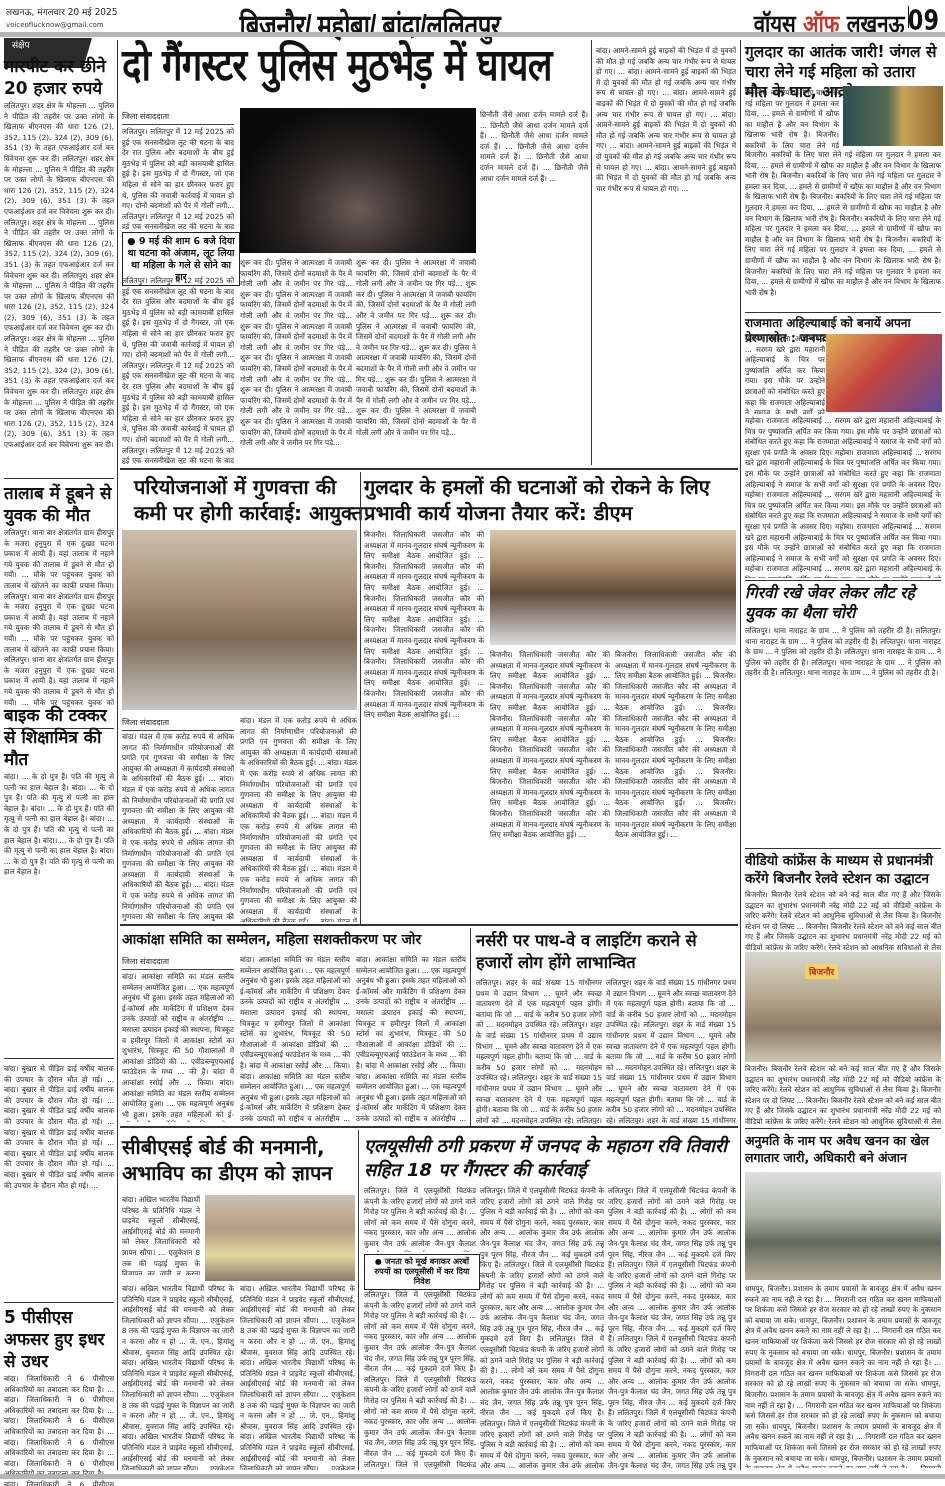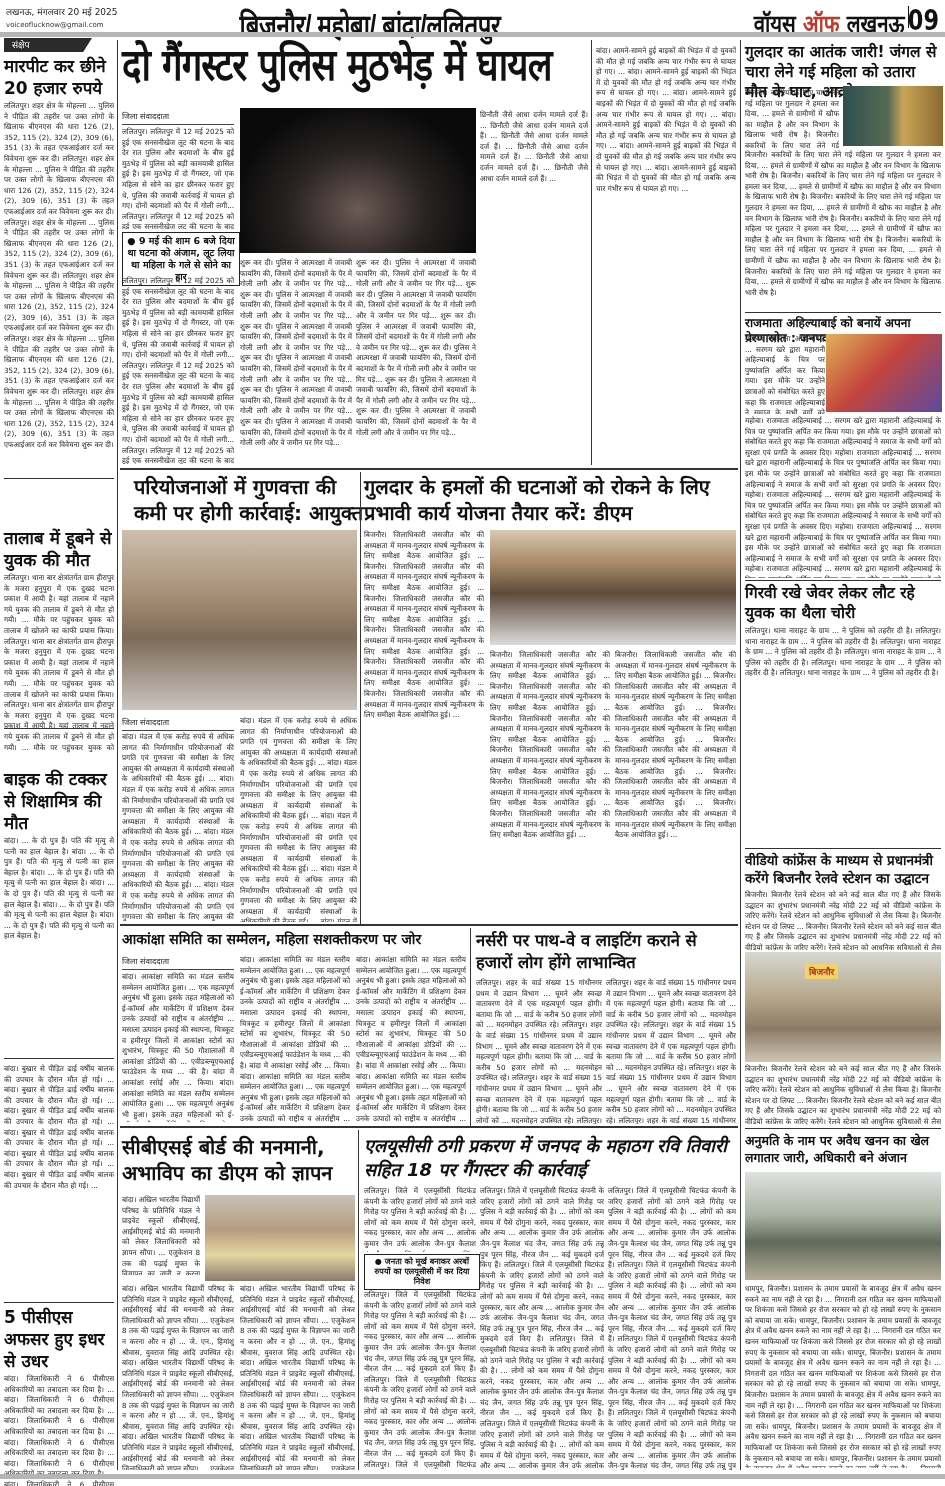--- a/index.html
+++ b/index.html
@@ -8,21 +8,21 @@
   .masthead-left{left:6px;top:6px;font-size:9px;line-height:13px;color:#222;}
   .masthead-left .email{font-size:7px;color:#333;}
   .section-title{left:160px;top:4px;width:420px;text-align:center;font-size:30px;font-weight:bold;font-family:"Liberation Sans Narrow","Liberation Sans",sans-serif;letter-spacing:-0.5px;transform:scaleX(0.8);transform-origin:center;color:#111;}
   .brand{right:40px;top:6px;font-size:24px;font-weight:bold;color:#111;transform:scaleX(0.85);transform-origin:right;}
   .brand .mid{color:#c0392b;}
   .pageno{right:6px;top:4px;font-size:28px;font-weight:bold;transform:scaleX(0.8);transform-origin:right;}
   .topbar{left:0;top:32px;width:945px;height:5px;background:#b5b5b5;}
   .botbar{left:0;top:1474px;width:945px;height:5px;background:#b5b5b5;}
   .vrule{background:#333;width:1px;}
   .hrule{background:#333;height:1px;}
-  .tag{left:4px;top:38px;width:80px;height:14px;background:#2b2b2b;color:#fff;font-size:9px;line-height:14px;padding-left:8px;clip-path:polygon(0 0,100% 0,90% 100%,0 100%);}
+  .tag{left:4px;top:38px;width:80px;height:30px;background:#2b2b2b;color:#fff;font-size:9px;line-height:14px;padding-left:8px;clip-path:polygon(0 0,100% 0,90% 100%,0 100%);}
   .h-big{font-weight:bold;line-height:1.05;color:#111;}
   .h-main{font-size:44px;letter-spacing:-1px;transform:scaleX(0.83);transform-origin:left top;white-space:nowrap;}
   .h-side{font-size:17px;line-height:22px;}
   .h-col{font-size:19px;line-height:24px;}
   .body-text{font-size:7.2px;line-height:10.6px;color:#222;text-align:justify;overflow:hidden;}
   .byline{font-size:8px;color:#222;border-bottom:1px solid #444;padding-bottom:3px;}
   .photo{background:#555;overflow:hidden;}
   .photo.night{background:radial-gradient(ellipse at 50% 70%,#6b5a55 0%,#2a2424 40%,#0a0a0a 75%);}
   .photo.room{background:linear-gradient(180deg,#cdbfae 0%,#a89078 35%,#7e6a56 60%,#c9c5c2 100%);}
   .photo.meet{background:linear-gradient(180deg,#d9c8b0 0%,#a58766 30%,#5e4b3b 55%,#dcdcdc 100%);}
@@ -54,26 +54,26 @@
 <div class="abs vrule" style="left:117px;top:40px;height:1430px;"></div>
 <div class="abs vrule" style="left:740px;top:40px;height:1430px;"></div>
 
 <div class="abs tag">संक्षेप</div>
 
 <div class="abs" style="left:4px;top:55px;width:110px;">
   <div class="h-big h-side">मारपीट कर छीने 20 हजार रुपये</div>
   <div class="body-text" style="height:392px;margin-top:2px;">ललितपुर। शहर क्षेत्र के मोहल्ला ... पुलिस ने पीड़ित की तहरीर पर उक्त लोगों के खिलाफ बीएनएस की धारा 126 (2), 352, 115 (2), 324 (2), 309 (6), 351 (3) के तहत एफआईआर दर्ज कर विवेचना शुरू कर दी। ललितपुर। शहर क्षेत्र के मोहल्ला ... पुलिस ने पीड़ित की तहरीर पर उक्त लोगों के खिलाफ बीएनएस की धारा 126 (2), 352, 115 (2), 324 (2), 309 (6), 351 (3) के तहत एफआईआर दर्ज कर विवेचना शुरू कर दी। ललितपुर। शहर क्षेत्र के मोहल्ला ... पुलिस ने पीड़ित की तहरीर पर उक्त लोगों के खिलाफ बीएनएस की धारा 126 (2), 352, 115 (2), 324 (2), 309 (6), 351 (3) के तहत एफआईआर दर्ज कर विवेचना शुरू कर दी। ललितपुर। शहर क्षेत्र के मोहल्ला ... पुलिस ने पीड़ित की तहरीर पर उक्त लोगों के खिलाफ बीएनएस की धारा 126 (2), 352, 115 (2), 324 (2), 309 (6), 351 (3) के तहत एफआईआर दर्ज कर विवेचना शुरू कर दी। ललितपुर। शहर क्षेत्र के मोहल्ला ... पुलिस ने पीड़ित की तहरीर पर उक्त लोगों के खिलाफ बीएनएस की धारा 126 (2), 352, 115 (2), 324 (2), 309 (6), 351 (3) के तहत एफआईआर दर्ज कर विवेचना शुरू कर दी। ललितपुर। शहर क्षेत्र के मोहल्ला ... पुलिस ने पीड़ित की तहरीर पर उक्त लोगों के खिलाफ बीएनएस की धारा 126 (2), 352, 115 (2), 324 (2), 309 (6), 351 (3) के तहत एफआईआर दर्ज कर विवेचना शुरू कर दी। </div>
 </div>
 <div class="abs hrule" style="left:4px;top:478px;width:110px;"></div>
-<div class="abs" style="left:4px;top:482px;width:110px;margin-top:45px;">
+<div class="abs" style="left:4px;top:482px;width:110px;">
   <div class="h-big h-side">तालाब में डूबने से युवक की मौत</div>
   <div class="body-text" style="height:180px;margin-top:2px;">ललितपुर। थाना बार क्षेत्रांतर्गत ग्राम हीरापुर के मजरा हनुपुरा में एक दुखद घटना प्रकाश में आयी है। यहां तालाब में नहाने गये युवक की तालाब में डूबने से मौत हो गयी। ... मौके पर पहुंचकर युवक को तालाब में खोजने का काफी प्रयास किया। ललितपुर। थाना बार क्षेत्रांतर्गत ग्राम हीरापुर के मजरा हनुपुरा में एक दुखद घटना प्रकाश में आयी है। यहां तालाब में नहाने गये युवक की तालाब में डूबने से मौत हो गयी। ... मौके पर पहुंचकर युवक को तालाब में खोजने का काफी प्रयास किया। ललितपुर। थाना बार क्षेत्रांतर्गत ग्राम हीरापुर के मजरा हनुपुरा में एक दुखद घटना प्रकाश में आयी है। यहां तालाब में नहाने गये युवक की तालाब में डूबने से मौत हो गयी। ... मौके पर पहुंचकर युवक को तालाब में खोजने का काफी प्रयास किया। ललितपुर। थाना बार क्षेत्रांतर्गत ग्राम हीरापुर के मजरा हनुपुरा में एक दुखद घटना प्रकाश में आयी है। यहां तालाब में नहाने गये युवक की तालाब में डूबने से मौत हो गयी। ... मौके पर पहुंचकर युवक को तालाब में खोजने का काफी प्रयास किया। ललितपुर। थाना बार क्षेत्रांतर्गत ग्राम हीरापुर के मजरा हनुपुरा में एक दुखद घटना प्रकाश में आयी है। यहां तालाब में नहाने गये युवक की तालाब में डूबने से मौत हो गयी। ... मौके पर पहुंचकर युवक को तालाब में खोजने का काफी प्रयास किया। ललितपुर। थाना बार क्षेत्रांतर्गत ग्राम हीरापुर के मजरा हनुपुरा में एक दुखद घटना प्रकाश में आयी है। यहां तालाब में नहाने गये युवक की तालाब में डूबने से मौत हो गयी। ... मौके पर पहुंचकर युवक को तालाब में खोजने का काफी प्रयास किया। </div>
 </div>
 <div class="abs hrule" style="left:4px;top:728px;width:110px;"></div>
-<div class="abs" style="left:4px;top:768px;width:110px;">
+<div class="abs" style="left:4px;top:704px;width:110px;">
   <div class="h-big h-side">बाइक की टक्कर से शिक्षामित्र की मौत</div>
   <div class="body-text" style="height:260px;margin-top:2px;">बांदा। ... के दो पुत्र हैं। पति की मृत्यु से पत्नी का हाल बेहाल है। बांदा। ... के दो पुत्र हैं। पति की मृत्यु से पत्नी का हाल बेहाल है। बांदा। ... के दो पुत्र हैं। पति की मृत्यु से पत्नी का हाल बेहाल है। बांदा। ... के दो पुत्र हैं। पति की मृत्यु से पत्नी का हाल बेहाल है। बांदा। ... के दो पुत्र हैं। पति की मृत्यु से पत्नी का हाल बेहाल है। बांदा। ... के दो पुत्र हैं। पति की मृत्यु से पत्नी का हाल बेहाल है। </div>
 </div>
 <div class="abs hrule" style="left:4px;top:1058px;width:110px;"></div>
 <div class="abs" style="left:4px;top:1062px;width:110px;">
   <div class="body-text" style="height:190px;margin-top:2px;">बांदा। बुखार से पीड़ित ढाई वर्षीय बालक की उपचार के दौरान मौत हो गई। ... बांदा। बुखार से पीड़ित ढाई वर्षीय बालक की उपचार के दौरान मौत हो गई। ... बांदा। बुखार से पीड़ित ढाई वर्षीय बालक की उपचार के दौरान मौत हो गई। ... बांदा। बुखार से पीड़ित ढाई वर्षीय बालक की उपचार के दौरान मौत हो गई। ... बांदा। बुखार से पीड़ित ढाई वर्षीय बालक की उपचार के दौरान मौत हो गई। ... बांदा। बुखार से पीड़ित ढाई वर्षीय बालक की उपचार के दौरान मौत हो गई। ... </div>
 </div>
 <div class="abs hrule" style="left:4px;top:1302px;width:110px;"></div>
 <div class="abs" style="left:4px;top:1306px;width:110px;">
   <div class="h-big h-side">5 पीसीएस अफसर हुए इधर से उधर</div>
@@ -104,21 +104,21 @@
 <div class="abs body-text" style="left:745px;top:88px;width:94px;height:60px;">बिजनौर। बकरियों के लिए चारा लेने गई महिला पर गुलदार ने हमला कर दिया, ... हमले से ग्रामीणों में खौफ का माहौल है और वन विभाग के खिलाफ भारी रोष है। बिजनौर। बकरियों के लिए चारा लेने गई महिला पर गुलदार ने हमला कर दिया, ... हमले से ग्रामीणों में खौफ का माहौल है और वन विभाग के खिलाफ भारी रोष है। बिजनौर। बकरियों के लिए चारा लेने गई महिला पर गुलदार ने हमला कर दिया, ... हमले से ग्रामीणों में खौफ का माहौल है और वन विभाग के खिलाफ भारी रोष है। बिजनौर। बकरियों के लिए चारा लेने गई महिला पर गुलदार ने हमला कर दिया, ... हमले से ग्रामीणों में खौफ का माहौल है और वन विभाग के खिलाफ भारी रोष है। बिजनौर। बकरियों के लिए चारा लेने गई महिला पर गुलदार ने हमला कर दिया, ... हमले से ग्रामीणों में खौफ का माहौल है और वन विभाग के खिलाफ भारी रोष है। बिजनौर। बकरियों के लिए चारा लेने गई महिला पर गुलदार ने हमला कर दिया, ... हमले से ग्रामीणों में खौफ का माहौल है और वन विभाग के खिलाफ भारी रोष है। </div>
 <div class="abs body-text" style="left:745px;top:150px;width:196px;height:160px;">बिजनौर। बकरियों के लिए चारा लेने गई महिला पर गुलदार ने हमला कर दिया, ... हमले से ग्रामीणों में खौफ का माहौल है और वन विभाग के खिलाफ भारी रोष है। बिजनौर। बकरियों के लिए चारा लेने गई महिला पर गुलदार ने हमला कर दिया, ... हमले से ग्रामीणों में खौफ का माहौल है और वन विभाग के खिलाफ भारी रोष है। बिजनौर। बकरियों के लिए चारा लेने गई महिला पर गुलदार ने हमला कर दिया, ... हमले से ग्रामीणों में खौफ का माहौल है और वन विभाग के खिलाफ भारी रोष है। बिजनौर। बकरियों के लिए चारा लेने गई महिला पर गुलदार ने हमला कर दिया, ... हमले से ग्रामीणों में खौफ का माहौल है और वन विभाग के खिलाफ भारी रोष है। बिजनौर। बकरियों के लिए चारा लेने गई महिला पर गुलदार ने हमला कर दिया, ... हमले से ग्रामीणों में खौफ का माहौल है और वन विभाग के खिलाफ भारी रोष है। बिजनौर। बकरियों के लिए चारा लेने गई महिला पर गुलदार ने हमला कर दिया, ... हमले से ग्रामीणों में खौफ का माहौल है और वन विभाग के खिलाफ भारी रोष है। </div>
 
 <div class="abs hrule" style="left:745px;top:312px;width:196px;"></div>
 <div class="abs h-big" style="left:745px;top:316px;width:196px;font-size:12px;line-height:15px;">राजमाता अहिल्याबाई को बनायें अपना प्रेरणास्रोत : जनपद</div>
 <div class="abs body-text" style="left:745px;top:334px;width:80px;height:80px;">महोबा। राजमाता अहिल्याबाई ... सरगम खरे द्वारा महारानी अहिल्याबाई के चित्र पर पुष्पांजलि अर्पित कर किया गया। इस मौके पर उन्होंने छात्राओं को संबोधित करते हुए कहा कि राजमाता अहिल्याबाई ने समाज के सभी वर्गों को सुरक्षा एवं प्रगति के अवसर दिए। महोबा। राजमाता अहिल्याबाई ... सरगम खरे द्वारा महारानी अहिल्याबाई के चित्र पर पुष्पांजलि अर्पित कर किया गया। इस मौके पर उन्होंने छात्राओं को संबोधित करते हुए कहा कि राजमाता अहिल्याबाई ने समाज के सभी वर्गों को सुरक्षा एवं प्रगति के अवसर दिए। महोबा। राजमाता अहिल्याबाई ... सरगम खरे द्वारा महारानी अहिल्याबाई के चित्र पर पुष्पांजलि अर्पित कर किया गया। इस मौके पर उन्होंने छात्राओं को संबोधित करते हुए कहा कि राजमाता अहिल्याबाई ने समाज के सभी वर्गों को सुरक्षा एवं प्रगति के अवसर दिए। महोबा। राजमाता अहिल्याबाई ... सरगम खरे द्वारा महारानी अहिल्याबाई के चित्र पर पुष्पांजलि अर्पित कर किया गया। इस मौके पर उन्होंने छात्राओं को संबोधित करते हुए कहा कि राजमाता अहिल्याबाई ने समाज के सभी वर्गों को सुरक्षा एवं प्रगति के अवसर दिए। महोबा। राजमाता अहिल्याबाई ... सरगम खरे द्वारा महारानी अहिल्याबाई के चित्र पर पुष्पांजलि अर्पित कर किया गया। इस मौके पर उन्होंने छात्राओं को संबोधित करते हुए कहा कि राजमाता अहिल्याबाई ने समाज के सभी वर्गों को सुरक्षा एवं प्रगति के अवसर दिए। महोबा। राजमाता अहिल्याबाई ... सरगम खरे द्वारा महारानी अहिल्याबाई के चित्र पर पुष्पांजलि अर्पित कर किया गया। इस मौके पर उन्होंने छात्राओं को संबोधित करते हुए कहा कि राजमाता अहिल्याबाई ने समाज के सभी वर्गों को सुरक्षा एवं प्रगति के अवसर दिए। </div>
 <div class="abs photo event" style="left:826px;top:334px;width:116px;height:78px;"></div>
 <div class="abs body-text" style="left:745px;top:416px;width:196px;height:162px;">महोबा। राजमाता अहिल्याबाई ... सरगम खरे द्वारा महारानी अहिल्याबाई के चित्र पर पुष्पांजलि अर्पित कर किया गया। इस मौके पर उन्होंने छात्राओं को संबोधित करते हुए कहा कि राजमाता अहिल्याबाई ने समाज के सभी वर्गों को सुरक्षा एवं प्रगति के अवसर दिए। महोबा। राजमाता अहिल्याबाई ... सरगम खरे द्वारा महारानी अहिल्याबाई के चित्र पर पुष्पांजलि अर्पित कर किया गया। इस मौके पर उन्होंने छात्राओं को संबोधित करते हुए कहा कि राजमाता अहिल्याबाई ने समाज के सभी वर्गों को सुरक्षा एवं प्रगति के अवसर दिए। महोबा। राजमाता अहिल्याबाई ... सरगम खरे द्वारा महारानी अहिल्याबाई के चित्र पर पुष्पांजलि अर्पित कर किया गया। इस मौके पर उन्होंने छात्राओं को संबोधित करते हुए कहा कि राजमाता अहिल्याबाई ने समाज के सभी वर्गों को सुरक्षा एवं प्रगति के अवसर दिए। महोबा। राजमाता अहिल्याबाई ... सरगम खरे द्वारा महारानी अहिल्याबाई के चित्र पर पुष्पांजलि अर्पित कर किया गया। इस मौके पर उन्होंने छात्राओं को संबोधित करते हुए कहा कि राजमाता अहिल्याबाई ने समाज के सभी वर्गों को सुरक्षा एवं प्रगति के अवसर दिए। महोबा। राजमाता अहिल्याबाई ... सरगम खरे द्वारा महारानी अहिल्याबाई के चित्र पर पुष्पांजलि अर्पित कर किया गया। इस मौके पर उन्होंने छात्राओं को संबोधित करते हुए कहा कि राजमाता अहिल्याबाई ने समाज के सभी वर्गों को सुरक्षा एवं प्रगति के अवसर दिए। महोबा। राजमाता अहिल्याबाई ... सरगम खरे द्वारा महारानी अहिल्याबाई के चित्र पर पुष्पांजलि अर्पित कर किया गया। इस मौके पर उन्होंने छात्राओं को संबोधित करते हुए कहा कि राजमाता अहिल्याबाई ने समाज के सभी वर्गों को सुरक्षा एवं प्रगति के अवसर दिए। </div>
 
 <div class="abs hrule" style="left:745px;top:580px;width:196px;"></div>
-<div class="abs h-big" style="left:745px;top:583px;width:196px;font-size:15.5px;line-height:20px;">गिरवी रखे जेवर लेकर लौट रहे युवक का थैला चोरी</div>
+<div class="abs h-big" style="left:745px;top:583px;width:196px;font-size:15.5px;line-height:20px;font-style:italic;">गिरवी रखे जेवर लेकर लौट रहे युवक का थैला चोरी</div>
 <div class="abs body-text" style="left:745px;top:626px;width:196px;height:220px;">ललितपुर। थाना नाराहट के ग्राम ... ने पुलिस को तहरीर दी है। ललितपुर। थाना नाराहट के ग्राम ... ने पुलिस को तहरीर दी है। ललितपुर। थाना नाराहट के ग्राम ... ने पुलिस को तहरीर दी है। ललितपुर। थाना नाराहट के ग्राम ... ने पुलिस को तहरीर दी है। ललितपुर। थाना नाराहट के ग्राम ... ने पुलिस को तहरीर दी है। ललितपुर। थाना नाराहट के ग्राम ... ने पुलिस को तहरीर दी है। </div>
 
 <div class="abs hrule" style="left:745px;top:848px;width:196px;"></div>
 <div class="abs h-big" style="left:745px;top:851px;width:196px;font-size:13.5px;line-height:18px;">वीडियो कांफ्रेंस के माध्यम से प्रधानमंत्री करेंगे बिजनौर रेलवे स्टेशन का उद्घाटन</div>
 <div class="abs body-text" style="left:745px;top:890px;width:196px;height:60px;">बिजनौर। बिजनौर रेलवे स्टेशन को बने कई साल बीत गए हैं और जिसके उद्घाटन का शुभारंभ प्रधानमंत्री नरेंद्र मोदी 22 मई को वीडियो कांफ्रेंस के जरिए करेंगे। रेलवे स्टेशन को आधुनिक सुविधाओं से लैस किया है। बिजनौर स्टेशन पर दो लिफ्ट ... बिजनौर। बिजनौर रेलवे स्टेशन को बने कई साल बीत गए हैं और जिसके उद्घाटन का शुभारंभ प्रधानमंत्री नरेंद्र मोदी 22 मई को वीडियो कांफ्रेंस के जरिए करेंगे। रेलवे स्टेशन को आधुनिक सुविधाओं से लैस किया है। बिजनौर स्टेशन पर दो लिफ्ट ... बिजनौर। बिजनौर रेलवे स्टेशन को बने कई साल बीत गए हैं और जिसके उद्घाटन का शुभारंभ प्रधानमंत्री नरेंद्र मोदी 22 मई को वीडियो कांफ्रेंस के जरिए करेंगे। रेलवे स्टेशन को आधुनिक सुविधाओं से लैस किया है। बिजनौर स्टेशन पर दो लिफ्ट ... बिजनौर। बिजनौर रेलवे स्टेशन को बने कई साल बीत गए हैं और जिसके उद्घाटन का शुभारंभ प्रधानमंत्री नरेंद्र मोदी 22 मई को वीडियो कांफ्रेंस के जरिए करेंगे। रेलवे स्टेशन को आधुनिक सुविधाओं से लैस किया है। बिजनौर स्टेशन पर दो लिफ्ट ... बिजनौर। बिजनौर रेलवे स्टेशन को बने कई साल बीत गए हैं और जिसके उद्घाटन का शुभारंभ प्रधानमंत्री नरेंद्र मोदी 22 मई को वीडियो कांफ्रेंस के जरिए करेंगे। रेलवे स्टेशन को आधुनिक सुविधाओं से लैस किया है। बिजनौर स्टेशन पर दो लिफ्ट ... बिजनौर। बिजनौर रेलवे स्टेशन को बने कई साल बीत गए हैं और जिसके उद्घाटन का शुभारंभ प्रधानमंत्री नरेंद्र मोदी 22 मई को वीडियो कांफ्रेंस के जरिए करेंगे। रेलवे स्टेशन को आधुनिक सुविधाओं से लैस किया है। बिजनौर स्टेशन पर दो लिफ्ट ... </div>
 <div class="abs photo station" style="left:745px;top:952px;width:196px;height:110px;">
   <span class="abs photo-caption-sign" style="left:60px;top:12px;">बिजनौर</span>
 </div>
 <div class="abs body-text" style="left:745px;top:1064px;width:196px;height:62px;">बिजनौर। बिजनौर रेलवे स्टेशन को बने कई साल बीत गए हैं और जिसके उद्घाटन का शुभारंभ प्रधानमंत्री नरेंद्र मोदी 22 मई को वीडियो कांफ्रेंस के जरिए करेंगे। रेलवे स्टेशन को आधुनिक सुविधाओं से लैस किया है। बिजनौर स्टेशन पर दो लिफ्ट ... बिजनौर। बिजनौर रेलवे स्टेशन को बने कई साल बीत गए हैं और जिसके उद्घाटन का शुभारंभ प्रधानमंत्री नरेंद्र मोदी 22 मई को वीडियो कांफ्रेंस के जरिए करेंगे। रेलवे स्टेशन को आधुनिक सुविधाओं से लैस किया है। बिजनौर स्टेशन पर दो लिफ्ट ... बिजनौर। बिजनौर रेलवे स्टेशन को बने कई साल बीत गए हैं और जिसके उद्घाटन का शुभारंभ प्रधानमंत्री नरेंद्र मोदी 22 मई को वीडियो कांफ्रेंस के जरिए करेंगे। रेलवे स्टेशन को आधुनिक सुविधाओं से लैस किया है। बिजनौर स्टेशन पर दो लिफ्ट ... बिजनौर। बिजनौर रेलवे स्टेशन को बने कई साल बीत गए हैं और जिसके उद्घाटन का शुभारंभ प्रधानमंत्री नरेंद्र मोदी 22 मई को वीडियो कांफ्रेंस के जरिए करेंगे। रेलवे स्टेशन को आधुनिक सुविधाओं से लैस किया है। बिजनौर स्टेशन पर दो लिफ्ट ... बिजनौर। बिजनौर रेलवे स्टेशन को बने कई साल बीत गए हैं और जिसके उद्घाटन का शुभारंभ प्रधानमंत्री नरेंद्र मोदी 22 मई को वीडियो कांफ्रेंस के जरिए करेंगे। रेलवे स्टेशन को आधुनिक सुविधाओं से लैस किया है। बिजनौर स्टेशन पर दो लिफ्ट ... बिजनौर। बिजनौर रेलवे स्टेशन को बने कई साल बीत गए हैं और जिसके उद्घाटन का शुभारंभ प्रधानमंत्री नरेंद्र मोदी 22 मई को वीडियो कांफ्रेंस के जरिए करेंगे। रेलवे स्टेशन को आधुनिक सुविधाओं से लैस किया है। बिजनौर स्टेशन पर दो लिफ्ट ... </div>
 

